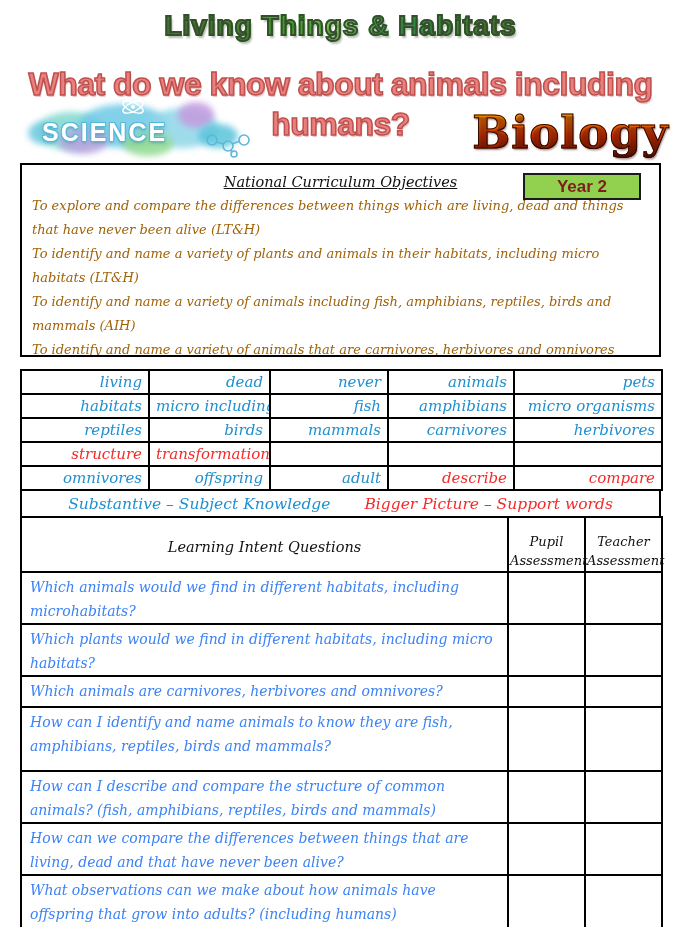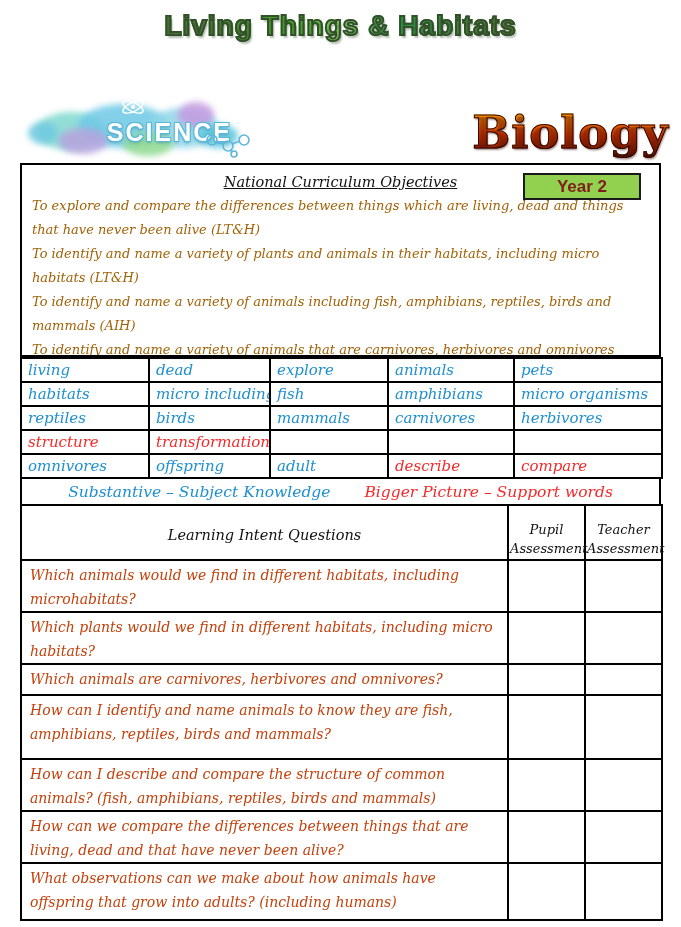--- a/index.html
+++ b/index.html
@@ -19,21 +19,21 @@
   .science-logo{position:absolute;top:98px;left:28px;width:225px;height:64px;}
   .blob{position:absolute;border-radius:50%;filter:blur(3px);opacity:.85;}
   .b1{left:8px;top:14px;width:70px;height:38px;background:#7fd8cf;}
   .b2{left:50px;top:6px;width:90px;height:44px;background:#6ec9e6;}
   .b3{left:120px;top:10px;width:70px;height:40px;background:#8fd6e8;}
   .b4{left:30px;top:30px;width:50px;height:26px;background:#b7a3de;}
   .b5{left:150px;top:4px;width:36px;height:26px;background:#c49ae0;}
   .b6{left:95px;top:34px;width:50px;height:24px;background:#8fd98f;}
   .b7{left:0px;top:24px;width:30px;height:22px;background:#70c9e0;}
   .b8{left:170px;top:26px;width:40px;height:24px;background:#59c4da;}
-  .science-word{position:absolute;left:14px;top:20px;width:190px;text-align:right;
+  .science-word{position:absolute;left:14px;top:20px;width:190px;text-align:left;
     font-weight:bold;font-size:25px;letter-spacing:2px;color:#fff;
     text-shadow:-1px -1px 0 #57b8d8,1px -1px 0 #57b8d8,-1px 1px 0 #57b8d8,1px 1px 0 #57b8d8,0 2px 3px rgba(60,140,170,.6);}
   .atom-icon{position:absolute;left:92px;top:-2px;}
   .molecule-icon{position:absolute;left:176px;top:34px;}
 
   .biology{position:absolute;top:106px;right:12px;
     font-family:"DejaVu Serif",serif;font-weight:bold;font-size:45px;letter-spacing:1px;
     background:linear-gradient(180deg,#ffb400 0%,#ff7a00 30%,#e83a00 55%,#8a1c00 85%,#3c0a00 100%);
     -webkit-background-clip:text;background-clip:text;color:transparent;
     -webkit-text-stroke:1px #2a0800;text-shadow:1px 2px 2px rgba(60,10,0,.45);}
@@ -48,47 +48,51 @@
     text-decoration:underline;}
   .year-badge{position:absolute;top:8px;right:18px;box-sizing:border-box;width:118px;height:27px;
     background:#92d050;border:2px solid #1a1a1a;display:flex;align-items:center;justify-content:center;
     font-weight:bold;font-size:17px;color:#7f1d1d;font-family:"Liberation Sans",sans-serif;}
   .obj-list{margin:4px 10px 0 10px;}
   .obj-item{font-size:13px;line-height:24px;color:#a16207;}
 
   table{border-collapse:collapse;table-layout:fixed;width:641px;}
   td,th{border:2px solid #000;box-sizing:border-box;vertical-align:top;}
 
-  .vocab-table{margin-top:0;}
+  .vocab-table{margin-top:12px;text-align:right;}
   .vocab-table td{height:24px;padding:1px 6px;font-size:15px;line-height:20px;
     color:#1e8fd0;white-space:nowrap;overflow:hidden;}
   .vocab-table td[data-type="support"]{color:#f42a2a;}
 
   .legend-row{box-sizing:border-box;border:2px solid #000;margin-top:-2px;height:29px;
     display:flex;align-items:center;justify-content:center;gap:34px;font-size:15.5px;}
   .legend-substantive{color:#1e8fd0;}
   .legend-support{color:#f42a2a;}
 
   .questions-table{margin-top:-2px;}
   .questions-table .q-head{font-weight:normal;font-size:14.5px;text-align:center;vertical-align:top;
     padding-top:21px;color:#111;margin-top:38px;}
   .questions-table .a-head{font-weight:normal;font-size:13px;line-height:19px;text-align:center;
     padding-top:14px;color:#111;}
-  .questions-table td.q-cell{padding:3px 4px 0 8px;font-size:14px;line-height:23.5px;color:#c2410c;}
+  .questions-table td.q-cell{padding:3px 4px 0 8px;font-size:14px;line-height:23.5px;color:#3b82f6;}
   .hrow{height:40px;}
   .r0{height:49px;}.r1{height:27px;}.r2{height:31px;}.r3{height:64px;}
   .r4{height:50px;}.r5{height:50px;}.r6{height:57px;}
 </style>
 </head>
 <body>
 
 <div class="page">
 
   <div class="main-title">Living Things &amp; Habitats</div>
 
+  <div class="subtitle">
+    <div>What do we know about animals including</div>
+    <div>humans?</div>
+  </div>
 
   <div class="science-logo">
     <span class="blob b1"></span>
     <span class="blob b2"></span>
     <span class="blob b3"></span>
     <span class="blob b4"></span>
     <span class="blob b5"></span>
     <span class="blob b6"></span>
     <span class="blob b7"></span>
     <span class="blob b8"></span>
@@ -136,21 +140,21 @@
           <col style="width:128px">
           <col style="width:121px">
           <col style="width:118px">
           <col style="width:126px">
           <col style="width:148px">
         </colgroup>
       <tbody>
           <tr>
         <td class="hand" data-type="substantive">living</td>
         <td class="hand" data-type="substantive">dead</td>
-        <td class="hand" data-type="substantive">explore</td>
+        <td class="hand" data-type="substantive">never</td>
         <td class="hand" data-type="substantive">animals</td>
         <td class="hand" data-type="substantive">pets</td>
       </tr>
       <tr>
         <td class="hand" data-type="substantive">habitats</td>
         <td class="hand" data-type="substantive">micro including</td>
         <td class="hand" data-type="substantive">fish</td>
         <td class="hand" data-type="substantive">amphibians</td>
         <td class="hand" data-type="substantive">micro organisms</td>
       </tr>

